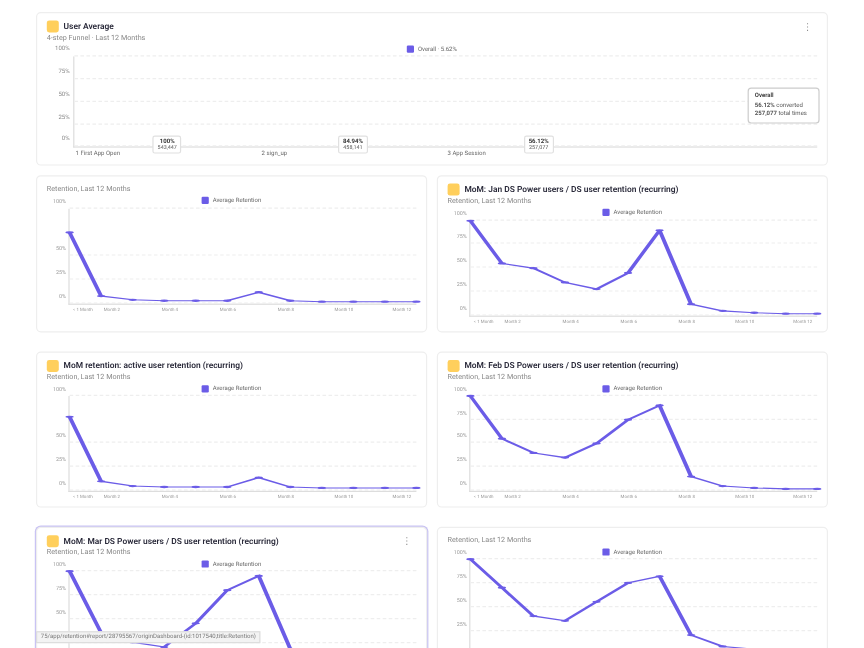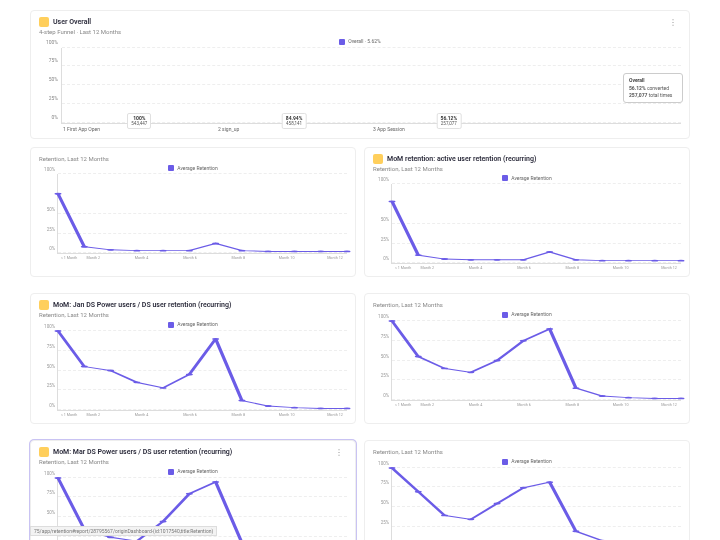--- a/index.html
+++ b/index.html
@@ -57,21 +57,21 @@
   .statusbar { position: absolute; left: 30px; bottom: 4px; font-size: 5px; color: #777; background: #f3f3f3; border: 1px solid #ddd; padding: 1px 3px; }
 
   .panel.selected { box-shadow: 0 0 0 1px #c9c3f3; }
 </style>
 </head>
 <body>
 
 <div class="panel">
   <div class="panel-header">
     <span class="icon"></span>
-    <span class="panel-title">User Overall</span>
+    <span class="panel-title">User Average</span>
     <span class="more">⋮</span>
   </div>
   <div class="panel-sub">4-step Funnel · Last 12 Months</div>
   <div class="legend"><span class="sw"></span><span>Overall · 5.62%</span></div>
   <div class="funnel-wrap">
     <div class="funnel-area" id="funnel-area">
         <div class="funnel-ygrid" style="bottom: 0%;"></div>
         <div class="funnel-ylab" style="bottom: 0%;">0%</div>
         <div class="funnel-ygrid" style="bottom: 25%;"></div>
         <div class="funnel-ylab" style="bottom: 25%;">25%</div>
@@ -155,20 +155,69 @@
         <div>Month 8</div>
         <div></div>
         <div>Month 10</div>
         <div></div>
         <div>Month 12</div>
       </div>
     </div>
     <div class="panel">
       <div class="panel-header">
         <span class="icon"></span>
+        <span class="panel-title">MoM: Jan DS Power users / DS user retention (recurring)</span>
+      </div>
+      <div class="panel-sub">Retention, Last 12 Months</div>
+      <div class="legend"><span class="sw"></span>Average Retention</div>
+      <div class="ret-chart">
+        <div class="ret-ygrid" style="bottom: 0%;"></div>
+        <div class="ret-ylab" style="bottom: 0%;">0%</div>
+        <div class="ret-ygrid" style="bottom: 25%;"></div>
+        <div class="ret-ylab" style="bottom: 25%;">25%</div>
+        <div class="ret-ygrid" style="bottom: 50%;"></div>
+        <div class="ret-ylab" style="bottom: 50%;">50%</div>
+        <div class="ret-ygrid" style="bottom: 75%;"></div>
+        <div class="ret-ylab" style="bottom: 75%;">75%</div>
+        <div class="ret-ygrid" style="bottom: 100%;"></div>
+        <div class="ret-ylab" style="bottom: 100%;">100%</div>
+        <svg class="line" viewBox="0 0 100 100" preserveAspectRatio="none">
+          <polyline points="0,0 9.090909090909092,45 18.181818181818183,50 27.27272727272727,65 36.36363636363637,72 45.45454545454545,55 54.54545454545454,10 63.63636363636363,88 72.72727272727273,95 81.81818181818183,97 90.9090909090909,98 100,98"></polyline>
+          <circle cx="0" cy="0" r="1.2"></circle>
+          <circle cx="9.090909090909092" cy="45" r="1.2"></circle>
+          <circle cx="18.181818181818183" cy="50" r="1.2"></circle>
+          <circle cx="27.27272727272727" cy="65" r="1.2"></circle>
+          <circle cx="36.36363636363637" cy="72" r="1.2"></circle>
+          <circle cx="45.45454545454545" cy="55" r="1.2"></circle>
+          <circle cx="54.54545454545454" cy="10" r="1.2"></circle>
+          <circle cx="63.63636363636363" cy="88" r="1.2"></circle>
+          <circle cx="72.72727272727273" cy="95" r="1.2"></circle>
+          <circle cx="81.81818181818183" cy="97" r="1.2"></circle>
+          <circle cx="90.9090909090909" cy="98" r="1.2"></circle>
+          <circle cx="100" cy="98" r="1.2"></circle>
+        </svg>
+      </div>
+      <div class="ret-xaxis">
+        <div>&lt; 1 Month</div>
+        <div>Month 2</div>
+        <div></div>
+        <div>Month 4</div>
+        <div></div>
+        <div>Month 6</div>
+        <div></div>
+        <div>Month 8</div>
+        <div></div>
+        <div>Month 10</div>
+        <div></div>
+        <div>Month 12</div>
+      </div>
+    </div>
+    <div class="panel">
+      <div class="panel-header">
+        <span class="icon"></span>
         <span class="panel-title">MoM retention: active user retention (recurring)</span>
       </div>
       <div class="panel-sub">Retention, Last 12 Months</div>
       <div class="legend"><span class="sw"></span>Average Retention</div>
       <div class="ret-chart">
         <div class="ret-ygrid" style="bottom: 0%;"></div>
         <div class="ret-ylab" style="bottom: 0%;">0%</div>
         <div class="ret-ygrid" style="bottom: 25%;"></div>
         <div class="ret-ylab" style="bottom: 25%;">25%</div>
         <div class="ret-ygrid" style="bottom: 50%;"></div>
@@ -202,67 +251,22 @@
         <div>Month 8</div>
         <div></div>
         <div>Month 10</div>
         <div></div>
         <div>Month 12</div>
       </div>
     </div>
     <div class="panel">
       <div class="panel-header">
         <span class="icon"></span>
-        <span class="panel-title">MoM: Jan DS Power users / DS user retention (recurring)</span>
-      </div>
-      <div class="panel-sub">Retention, Last 12 Months</div>
-      <div class="legend"><span class="sw"></span>Average Retention</div>
-      <div class="ret-chart">
-        <div class="ret-ygrid" style="bottom: 0%;"></div>
-        <div class="ret-ylab" style="bottom: 0%;">0%</div>
-        <div class="ret-ygrid" style="bottom: 25%;"></div>
-        <div class="ret-ylab" style="bottom: 25%;">25%</div>
-        <div class="ret-ygrid" style="bottom: 50%;"></div>
-        <div class="ret-ylab" style="bottom: 50%;">50%</div>
-        <div class="ret-ygrid" style="bottom: 75%;"></div>
-        <div class="ret-ylab" style="bottom: 75%;">75%</div>
-        <div class="ret-ygrid" style="bottom: 100%;"></div>
-        <div class="ret-ylab" style="bottom: 100%;">100%</div>
-        <svg class="line" viewBox="0 0 100 100" preserveAspectRatio="none">
-          <polyline points="0,0 9.090909090909092,45 18.181818181818183,50 27.27272727272727,65 36.36363636363637,72 45.45454545454545,55 54.54545454545454,10 63.63636363636363,88 72.72727272727273,95 81.81818181818183,97 90.9090909090909,98 100,98"></polyline>
-          <circle cx="0" cy="0" r="1.2"></circle>
-          <circle cx="9.090909090909092" cy="45" r="1.2"></circle>
-          <circle cx="18.181818181818183" cy="50" r="1.2"></circle>
-          <circle cx="27.27272727272727" cy="65" r="1.2"></circle>
-          <circle cx="36.36363636363637" cy="72" r="1.2"></circle>
-          <circle cx="45.45454545454545" cy="55" r="1.2"></circle>
-          <circle cx="54.54545454545454" cy="10" r="1.2"></circle>
-          <circle cx="63.63636363636363" cy="88" r="1.2"></circle>
-          <circle cx="72.72727272727273" cy="95" r="1.2"></circle>
-          <circle cx="81.81818181818183" cy="97" r="1.2"></circle>
-          <circle cx="90.9090909090909" cy="98" r="1.2"></circle>
-          <circle cx="100" cy="98" r="1.2"></circle>
-        </svg>
-      </div>
-      <div class="ret-xaxis">
-        <div>&lt; 1 Month</div>
-        <div>Month 2</div>
-        <div></div>
-        <div>Month 4</div>
-        <div></div>
-        <div>Month 6</div>
-        <div></div>
-        <div>Month 8</div>
-        <div></div>
-        <div>Month 10</div>
-        <div></div>
-        <div>Month 12</div>
-      </div>
-    </div>
-    <div class="panel">
+        <span class="panel-title">MoM: Feb DS Power users / DS user retention (recurring)</span>
+      </div>
       <div class="panel-sub">Retention, Last 12 Months</div>
       <div class="legend"><span class="sw"></span>Average Retention</div>
       <div class="ret-chart">
         <div class="ret-ygrid" style="bottom: 0%;"></div>
         <div class="ret-ylab" style="bottom: 0%;">0%</div>
         <div class="ret-ygrid" style="bottom: 25%;"></div>
         <div class="ret-ylab" style="bottom: 25%;">25%</div>
         <div class="ret-ygrid" style="bottom: 50%;"></div>
         <div class="ret-ylab" style="bottom: 50%;">50%</div>
         <div class="ret-ygrid" style="bottom: 75%;"></div>

